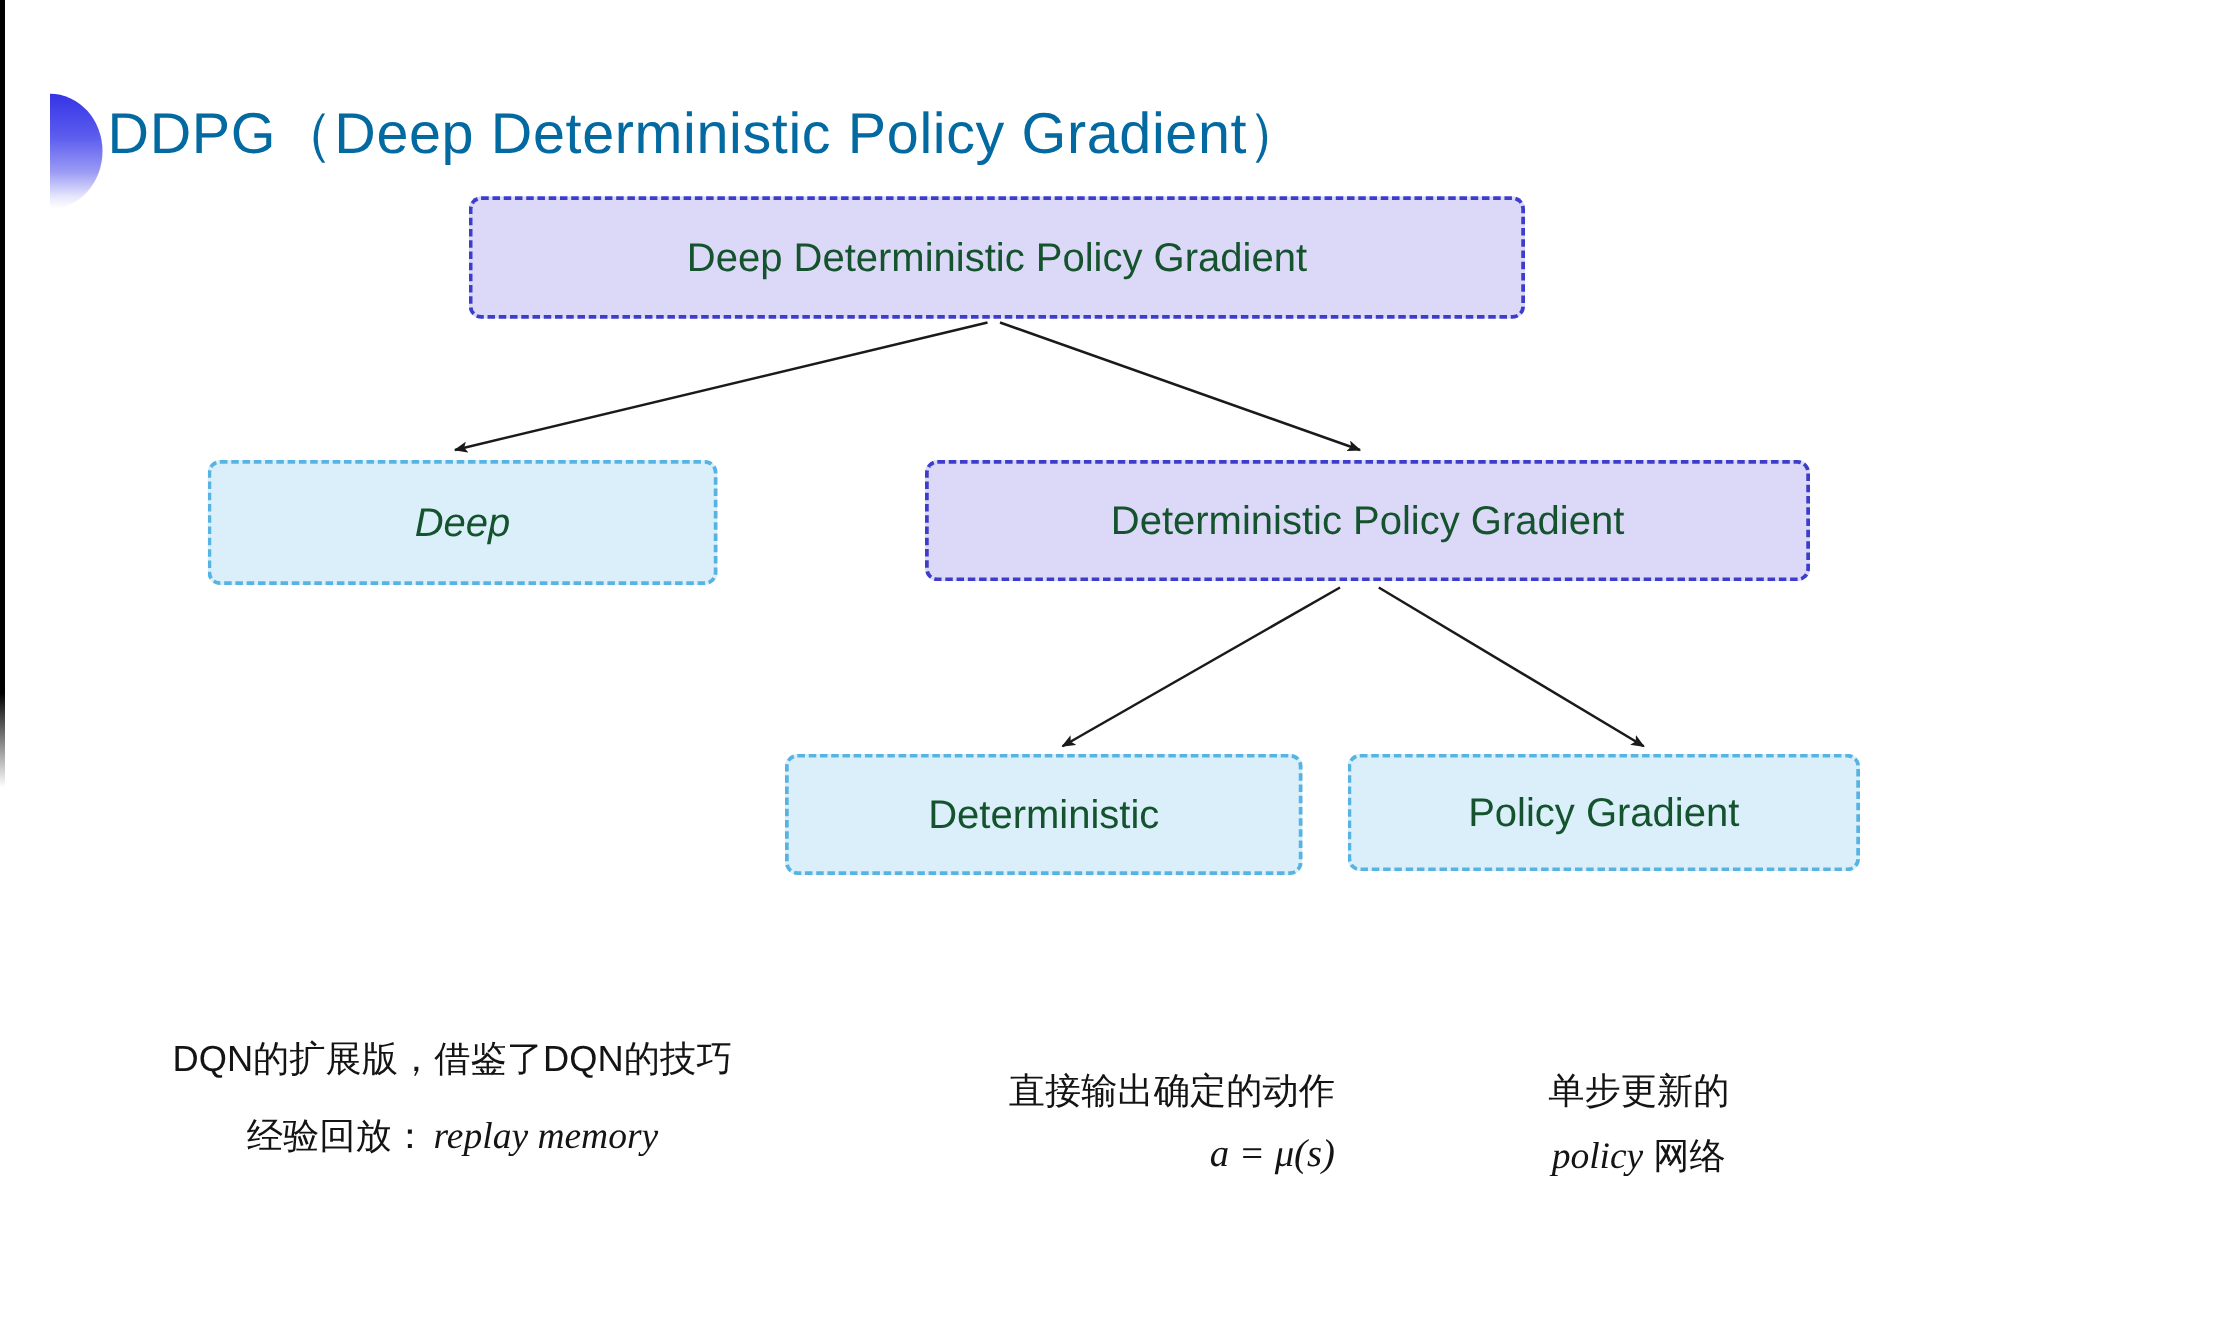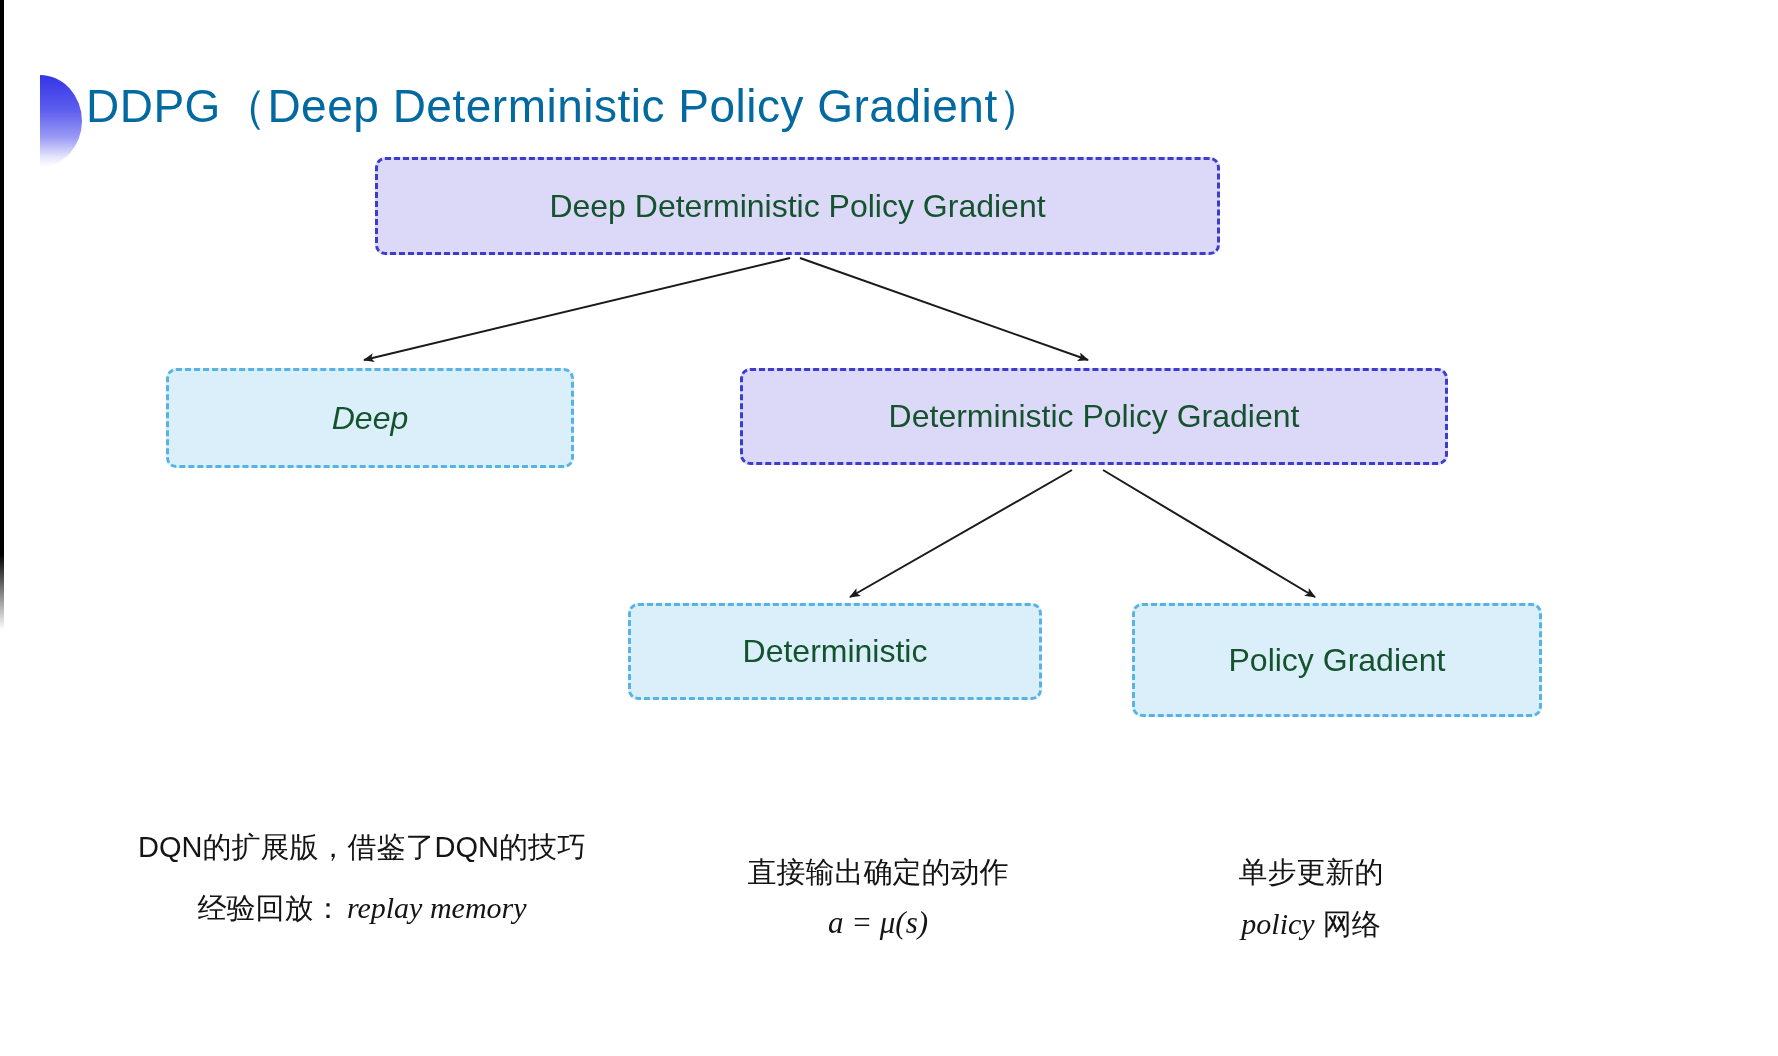--- a/index.html
+++ b/index.html
@@ -27,31 +27,31 @@
     position:absolute;display:flex;align-items:center;justify-content:center;
     border-radius:10px;box-sizing:border-box;
     font-size:32px;color:#14532d;text-align:center;
   }
   .node.purple{background:#dcd9f8;border:3px dashed #3d3dcc;}
   .node.cyan{background:#daeffa;border:3px dashed #57b4e2;}
   .n-root{left:375px;top:157px;width:845px;height:98px;}
   .n-deep{left:166px;top:368px;width:408px;height:100px;font-style:italic;}
   .n-dpg{left:740px;top:368px;width:708px;height:97px;}
   .n-det{left:628px;top:603px;width:414px;height:97px;}
-  .n-pg{left:1132px;top:603px;width:410px;height:114px;}
+  .n-pg{left:1078px;top:603px;width:410px;height:94px;}
   .arrows{position:absolute;left:0;top:0;width:1778px;height:1056px;pointer-events:none;}
   .note{
     position:absolute;text-align:center;color:#141414;
   }
   .note .zh{font-size:29px;}
   .note .en{font-family:"Liberation Serif", serif;font-style:italic;font-size:30px;}
   .note-line{margin-bottom:21px;white-space:nowrap;}
   .note-dqn{left:100px;top:828px;width:524px;}
   .note-det{left:688px;top:853px;width:380px;}
-  .note-det .note-line{margin-bottom:12px;}
+  .note-det .note-line{margin-bottom:12px;text-align:right;}
   .note-pg{left:1151px;top:853px;width:320px;}
   .note-pg .note-line{margin-bottom:12px;}
   .formula{font-family:"Liberation Serif", serif;font-style:italic;font-size:31px;}
 </style>
 </head>
 <body>
 
 <div class="stage">
 
   <div class="edge-strip"></div>

